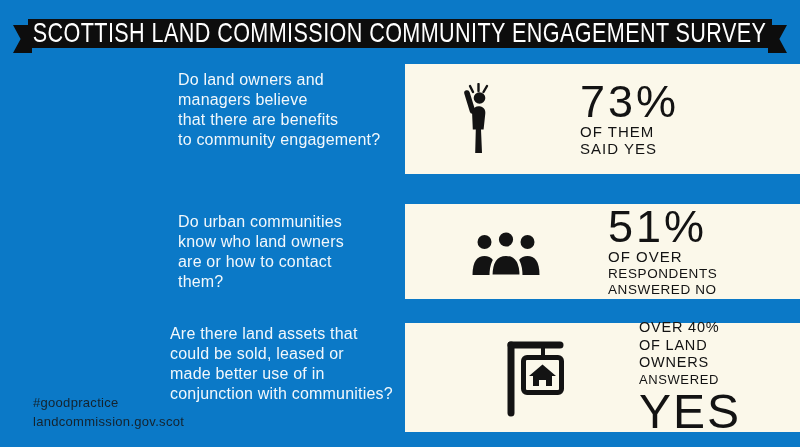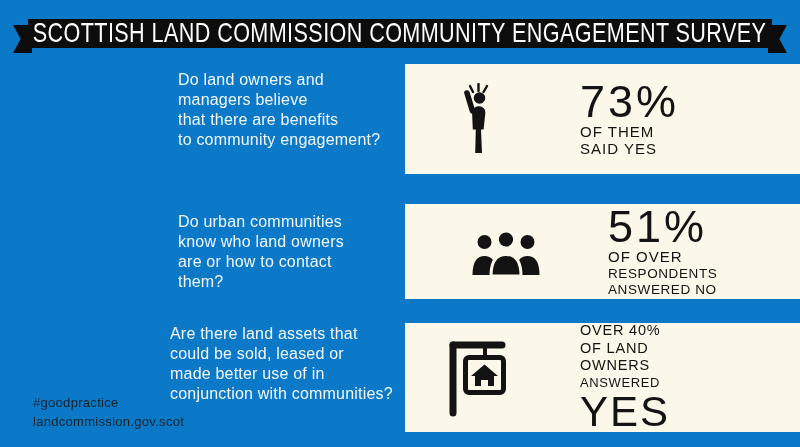--- a/index.html
+++ b/index.html
@@ -36,29 +36,29 @@
   .q2 { left: 178px; top: 212px; width: 250px; }
   .q3 { left: 170px; top: 324px; width: 265px; }
 
   
   .panel {
     position: absolute; left: 405px; width: 395px; background: #fbf8ea;
     display: flex; align-items: center;
   }
   .p1 { top: 64px;  height: 110px; }
   .p2 { top: 204px; height: 95px; padding-left: 28px; }
-  .p3 { top: 323px; height: 109px; }
+  .p3 { top: 323px; height: 109px; justify-content: center; }
   .icon-col { width: 145px; display: flex; justify-content: center; align-items: center; flex: none; }
   .stat-col { padding-left: 30px; color: #131313; }
   .stat-big  { font-size: 45px; line-height: 0.98; letter-spacing: 3px; }
   .stat-mid  { font-size: 15px; line-height: 1.12; letter-spacing: 1px; }
   .stat-sm   { font-size: 13.5px; line-height: 1.18; letter-spacing: 0.6px; }
   .stat-pre  { font-size: 14.5px; line-height: 1.22; letter-spacing: 0.8px; }
   .stat-pre-sm { font-size: 13px; line-height: 1.22; letter-spacing: 0.6px; }
-  .stat-big3 { font-size: 42px; line-height: 1.0; letter-spacing: 2px; }
+  .stat-big3 { font-size: 48px; line-height: 1.0; letter-spacing: 2px; }
 
   
   .footer { position: absolute; left: 33px; top: 393px; color: #14232e; font-size: 13px; line-height: 19px; letter-spacing: 0.3px; }
 
   svg { display: block; }
 </style>
 </head>
 <body>
 
 <div class="page">

